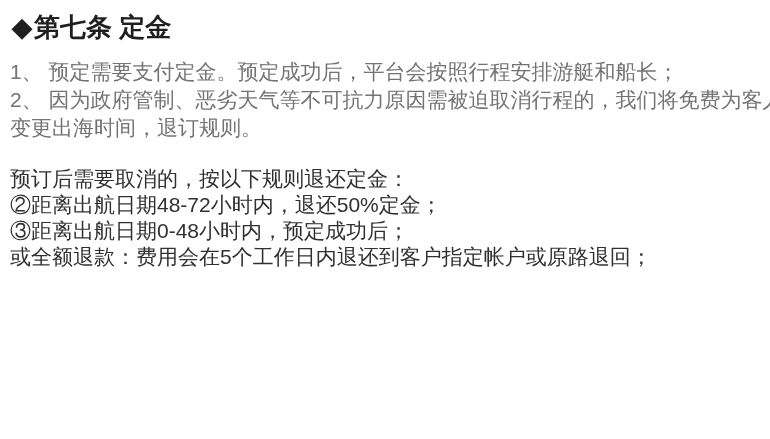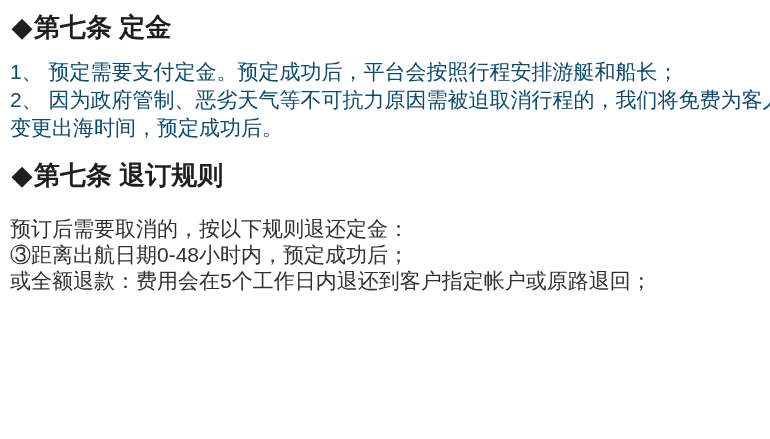--- a/index.html
+++ b/index.html
@@ -34,21 +34,21 @@
   .para {
     margin: 0;
     padding: 0;
   }
   .para-deposit {
     margin-top: 14px;
   }
   .para-deposit .line {
     font-size: 21px;
     line-height: 28px;
-    color: #0c4a6e;
+    color: #737373;
     white-space: pre;
   }
   .heading-refund {
     margin-top: 16px;
   }
   .para-refund {
     margin-top: 24px;
   }
   .para-refund .line {
     font-size: 21px;
@@ -60,26 +60,26 @@
 </head>
 <body>
 
 <div class="page">
 
   <section>
     <h1 class="section-heading"><span class="bullet">◆</span><span>第七条 定金</span></h1>
     <div class="para para-deposit">
       <div class="line">1、 预定需要支付定金。预定成功后，平台会按照行程安排游艇和船长；</div>
       <div class="line">2、 因为政府管制、恶劣天气等不可抗力原因需被迫取消行程的，我们将免费为客人</div>
-      <div class="line">变更出海时间，预定成功后。</div>
+      <div class="line">变更出海时间，退订规则。</div>
     </div>
   </section>
 
   <section>
-    <h1 class="section-heading heading-refund"><span class="bullet">◆</span><span>第七条 退订规则</span></h1>
     <div class="para para-refund">
       <div class="line">预订后需要取消的，按以下规则退还定金：</div>
+      <div class="line">②距离出航日期48-72小时内，退还50%定金；</div>
       <div class="line">③距离出航日期0-48小时内，预定成功后；</div>
       <div class="line">或全额退款：费用会在5个工作日内退还到客户指定帐户或原路退回；</div>
     </div>
   </section>
 
 </div>
 
 </body></html>

